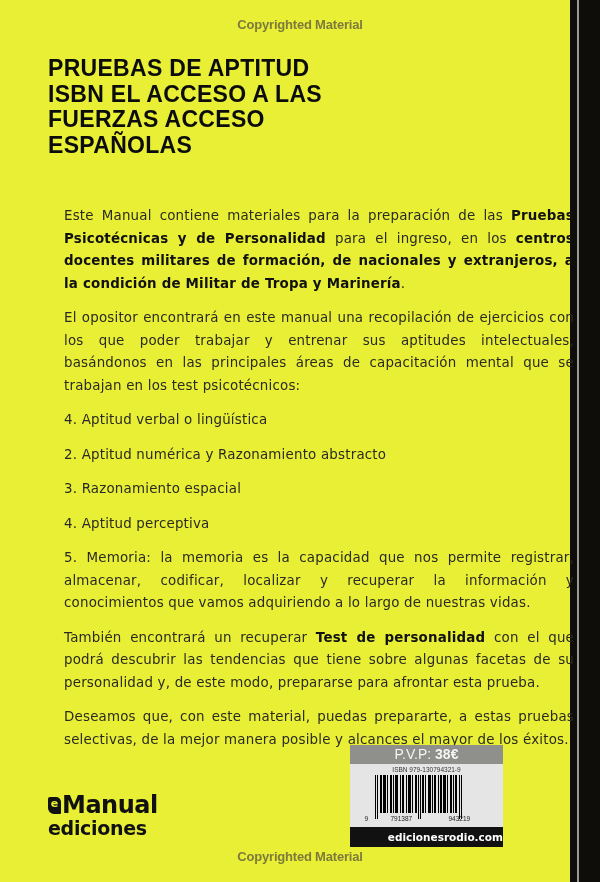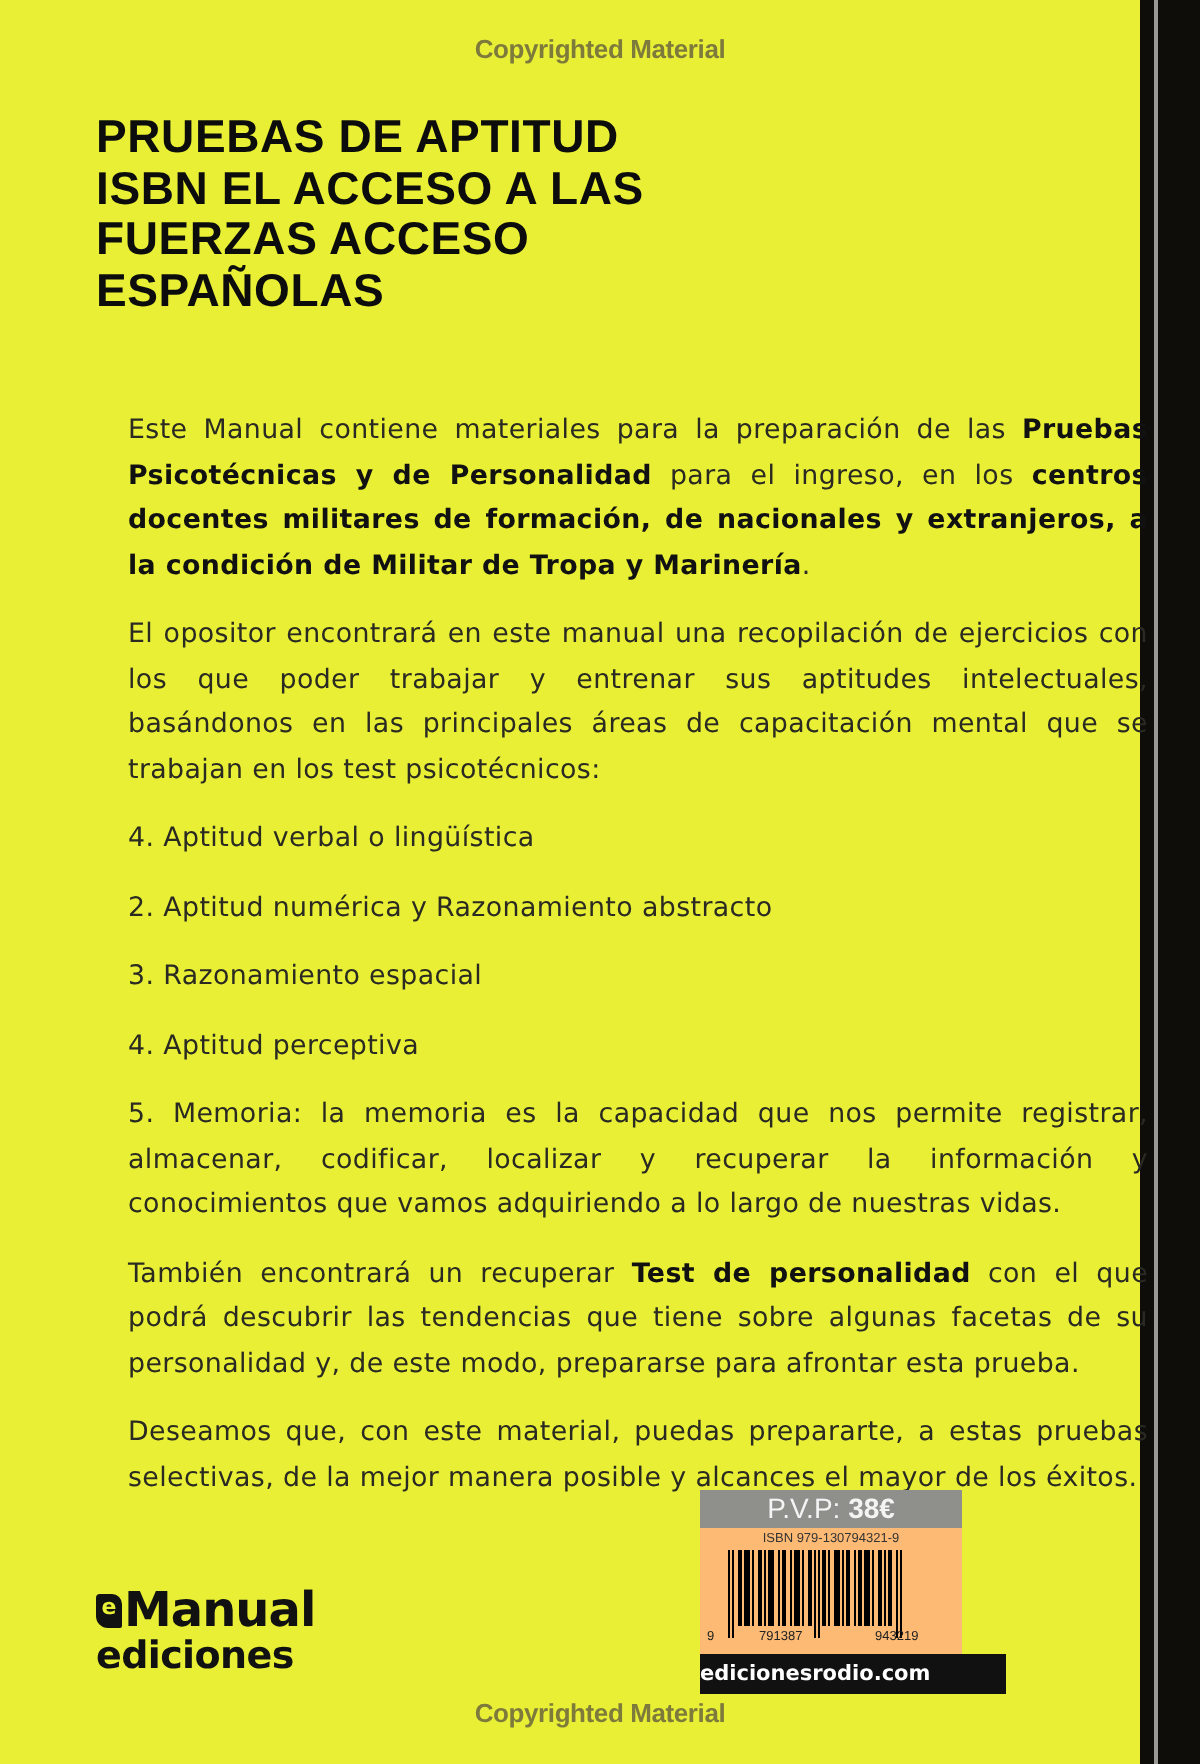--- a/index.html
+++ b/index.html
@@ -38,22 +38,22 @@
     font-family: "DejaVu Sans", sans-serif;
     font-size: 13.4px; line-height: 22.5px; color: #2a2a22;
     letter-spacing: 0.2px;
     margin-left: 16px;
   }
   .para { text-align: justify; margin: 0 0 12px 0; }
   .para b { color: #111; font-weight: bold; }
   .list-item { margin: 0 0 12px 0; }
 
   .price-box {
-    position: absolute; left: 350px; top: 745px; width: 131px; height: 102px;
-    background: #fdba74;
+    position: absolute; left: 350px; top: 745px; width: 153px; height: 102px;
+    background: #e5e5e5;
   }
   .price-header {
     height: 19px; background: #8f8f8c; color: #f4f4f4;
     font-family: "Liberation Sans", sans-serif; font-size: 14px;
     text-align: center; line-height: 19px;
   }
   .price-header b { font-weight: bold; }
   .isbn-line {
     font-family: "Liberation Sans", sans-serif; font-size: 6.5px; color: #333;
     text-align: center; margin-top: 2px; height: 8px; line-height: 8px;
@@ -69,21 +69,21 @@
     position: absolute; left: 0; top: 40px; width: 124px; height: 8px;
     font-family: "Liberation Sans", sans-serif; font-size: 6.5px; color: #222;
   }
   .d0 { position: absolute; left: 0; }
   .d1 { position: absolute; left: 26px; }
   .d2 { position: absolute; left: 84px; }
   .price-footer {
     position: absolute; left: 0; bottom: 0; width: 153px; height: 20px;
     background: #111; color: #fff;
     font-family: "DejaVu Sans", sans-serif; font-weight: bold; font-size: 10.5px;
-    text-align: left; line-height: 20px;
+    text-align: right; line-height: 20px;
   }
 
   .logo { position: absolute; left: 48px; top: 790px; width: 120px; height: 60px; color: #111; }
   .logo-top { display: flex; align-items: flex-end; height: 28px; }
   .logo-e-icon {
     display: inline-block; width: 13px; height: 17px; background: #111; color: #e8ef35;
     font-family: "DejaVu Sans", sans-serif; font-weight: bold; font-size: 11px;
     line-height: 13px; text-align: center; border-radius: 2px 5px 1px 6px;
     margin-right: 1px; margin-bottom: 4px;
   }

